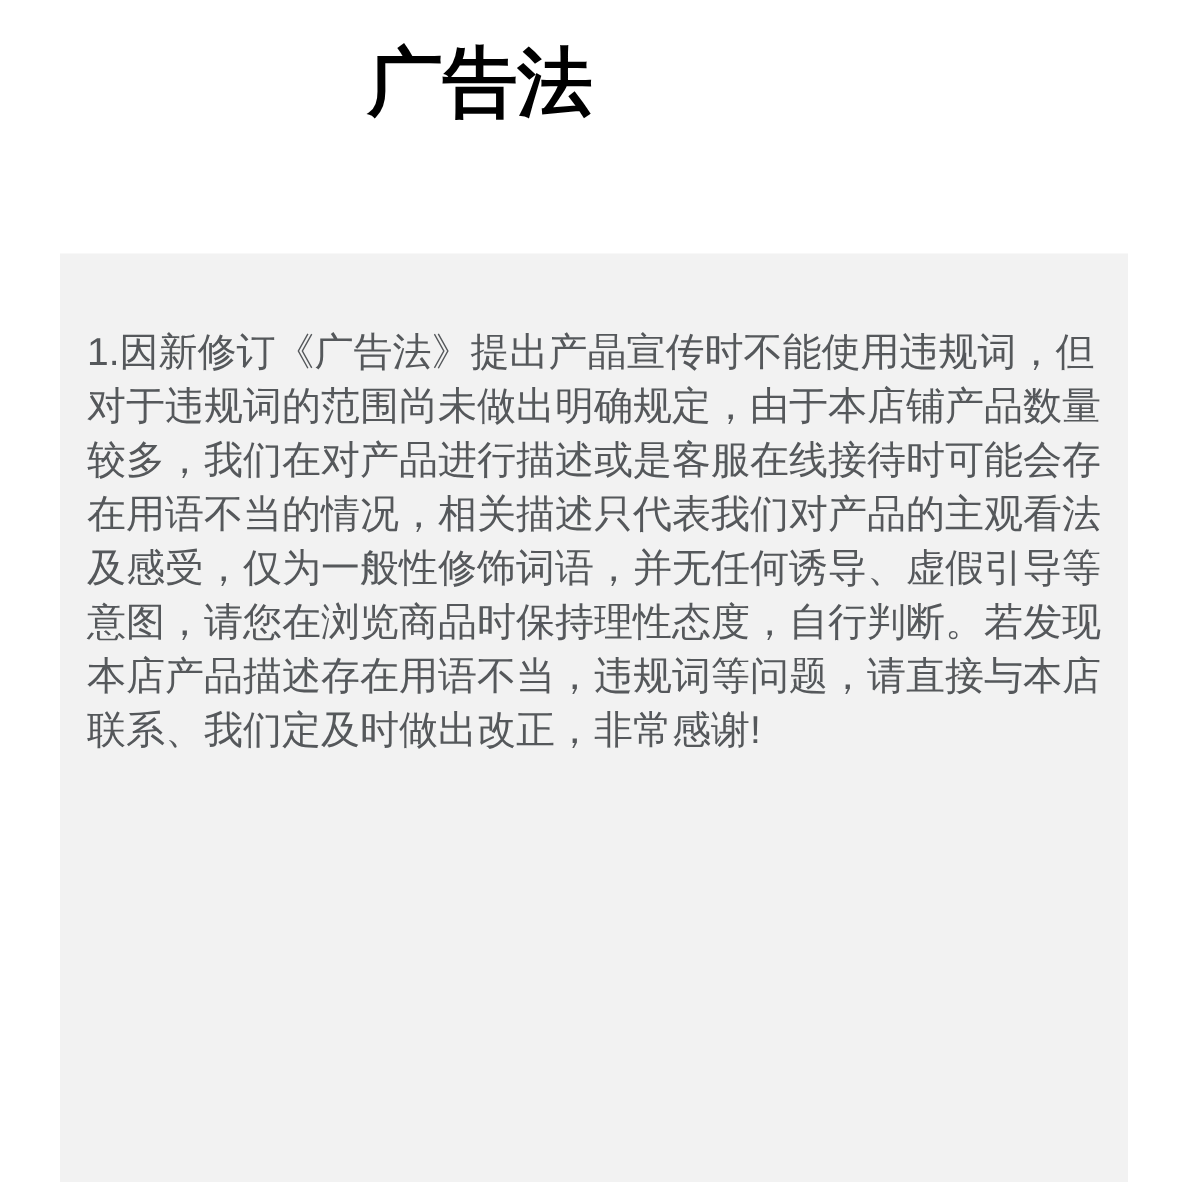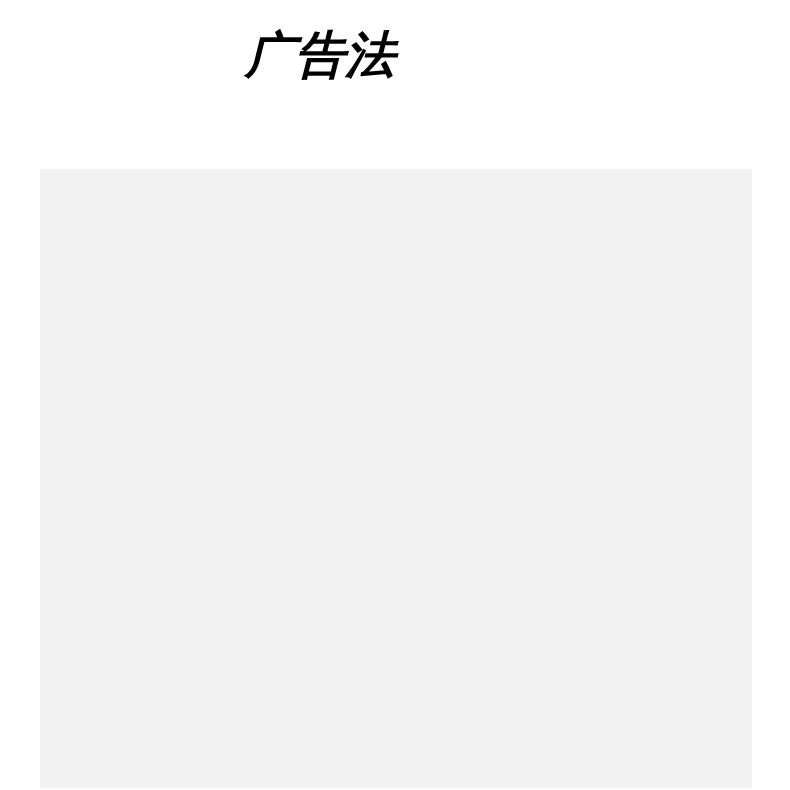--- a/index.html
+++ b/index.html
@@ -19,21 +19,20 @@
     top: 24px;
     left: 0;
     width: 640px;
     margin: 0;
     text-align: center;
     font-size: 50px;
     line-height: 62px;
     font-weight: bold;
     color: #000000;
     letter-spacing: 0px;
-    font-style: italic;
   }
   .disclaimer-panel {
     position: absolute;
     left: 40px;
     top: 169px;
     width: 712px;
     height: 619px;
     background: #f2f2f2;
     box-sizing: border-box;
     padding: 47px 18px 0 18px;
@@ -50,13 +49,21 @@
   .disclaimer-para + .disclaimer-para {
     margin-top: 36px;
   }
 </style>
 </head>
 <body>
 
 <h1 class="page-title">广告法</h1>
 
 <div class="disclaimer-panel">
+  <p class="disclaimer-para">1.因新修订《广告法》提出产晶宣传时不能使用违规词，但
+对于违规词的范围尚未做出明确规定，由于本店铺产品数量
+较多，我们在对产品进行描述或是客服在线接待时可能会存
+在用语不当的情况，相关描述只代表我们对产品的主观看法
+及感受，仅为一般性修饰词语，并无任何诱导、虚假引导等
+意图，请您在浏览商品时保持理性态度，自行判断。若发现
+本店产品描述存在用语不当，违规词等问题，请直接与本店
+联系、我们定及时做出改正，非常感谢!</p>
 </div>
 
 </body></html>

